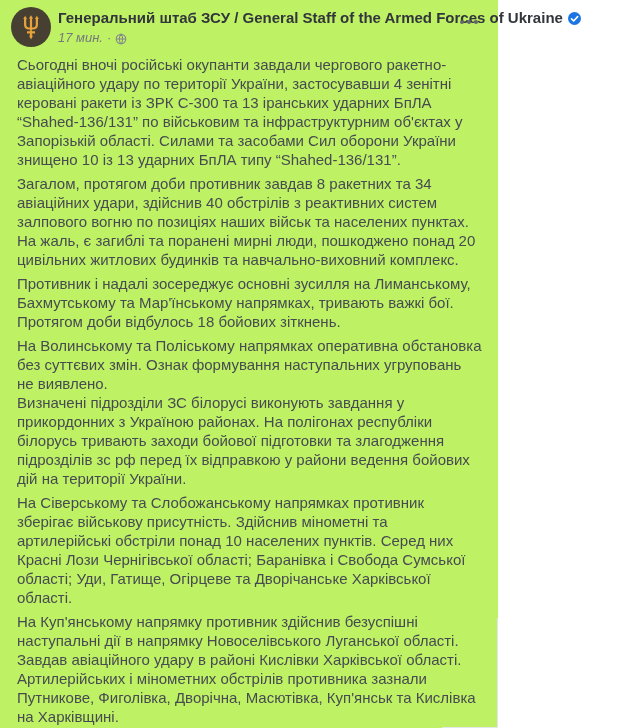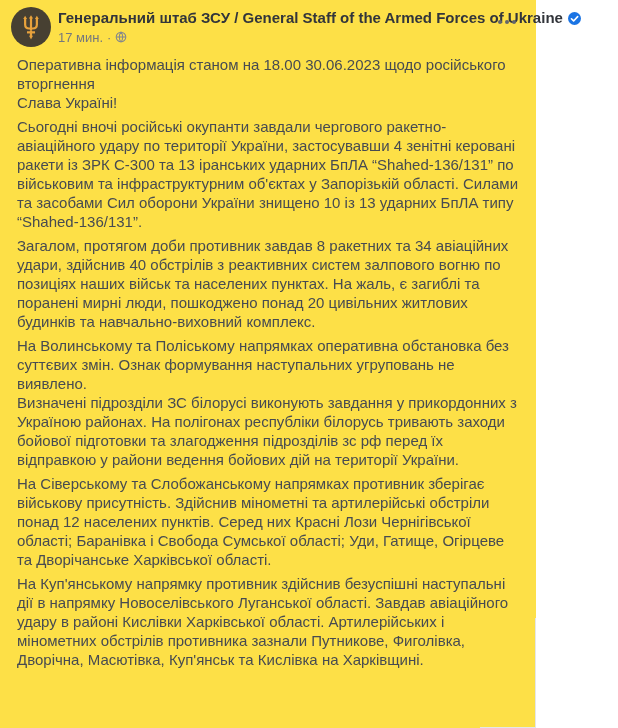--- a/index.html
+++ b/index.html
@@ -5,23 +5,23 @@
   * { box-sizing: border-box; }
   html, body { margin: 0; padding: 0; }
   body {
     width: 618px;
     height: 728px;
     overflow: hidden;
     background: #ffffff;
     font-family: "Liberation Sans", "DejaVu Sans", sans-serif;
   }
   .post-card {
-    width: 536px;
+    width: 498px;
     height: 728px;
-    background: #fde047;
+    background: #bef264;
     position: relative;
   }
   
   .header {
     display: flex;
     align-items: flex-start;
     padding: 7px 16px 0 11px;
     position: relative;
   }
   .avatar {
@@ -49,26 +49,27 @@
     font-size: 15px;
     font-weight: 700;
     color: #32353b;
     line-height: 19px;
     white-space: nowrap;
     cursor: pointer;
   }
   .verified { display: inline-flex; flex: none; margin-top: 1px; }
   .meta-row {
     display: flex;
-    align-items: flex-start;
+    align-items: flex-end;
     gap: 4px;
     margin-top: 3px;
     font-size: 13px;
     color: #75787d;
     line-height: 15px;
+    font-style: italic;
   }
   .timestamp { cursor: pointer; }
   .meta-sep { color: #75787d; }
   .globe { display: inline-flex; margin-top: 1px; }
   .menu-btn {
     position: absolute;
     right: 14px;
     top: 12px;
     display: flex;
     gap: 3px;
@@ -159,25 +160,24 @@
       <span style="display:flex; gap:3px;">
         <span class="dot"></span>
           <span class="dot"></span>
           <span class="dot"></span>
       </span>
     </div>
 
   </div>
 
   <div class="content">
-      <p>Оперативна інформація станом на 18.00 30.06.2023 щодо російського вторгнення
-Слава Україні!</p>
       <p>Сьогодні вночі російські окупанти завдали чергового ракетно-авіаційного удару по території України, застосувавши 4 зенітні керовані ракети із ЗРК С-300 та 13 іранських ударних БпЛА “Shahed-136/131” по військовим та інфраструктурним об'єктах у Запорізькій області. Силами та засобами Сил оборони України знищено 10 із 13 ударних БпЛА типу “Shahed-136/131”.</p>
       <p>Загалом, протягом доби противник завдав 8 ракетних та 34 авіаційних удари, здійснив 40 обстрілів з реактивних систем залпового вогню по позиціях наших військ та населених пунктах. На жаль, є загиблі та поранені мирні люди, пошкоджено понад 20 цивільних житлових будинків та навчально-виховний комплекс.</p>
+      <p>Противник і надалі зосереджує основні зусилля на Лиманському, Бахмутському та Мар'їнському напрямках, тривають важкі бої. Протягом доби відбулось 18 бойових зіткнень.</p>
       <p>На Волинському та Поліському напрямках оперативна обстановка без суттєвих змін. Ознак формування наступальних угруповань не виявлено.
 Визначені підрозділи ЗС білорусі виконують завдання у прикордонних з Україною районах. На полігонах республіки білорусь тривають заходи бойової підготовки та злагодження підрозділів зс рф перед їх відправкою у райони ведення бойових дій на території України.</p>
-      <p>На Сіверському та Слобожанському напрямках противник зберігає військову присутність. Здійснив мінометні та артилерійські обстріли понад 12 населених пунктів. Серед них Красні Лози Чернігівської області; Баранівка і Свобода Сумської області; Уди, Гатище, Огірцеве та Дворічанське Харківської області.</p>
+      <p>На Сіверському та Слобожанському напрямках противник зберігає військову присутність. Здійснив мінометні та артилерійські обстріли понад 10 населених пунктів. Серед них Красні Лози Чернігівської області; Баранівка і Свобода Сумської області; Уди, Гатище, Огірцеве та Дворічанське Харківської області.</p>
       <p>На Куп'янському напрямку противник здійснив безуспішні наступальні дії в напрямку Новоселівського Луганської області. Завдав авіаційного удару в районі Кислівки Харківської області. Артилерійських і мінометних обстрілів противника зазнали Путникове, Фиголівка, Дворічна, Масютівка, Куп'янськ та Кислівка на Харківщині.</p>
     </div>
 
   <div class="edge-hint"></div>
 
 </div>
 
 </body></html>

